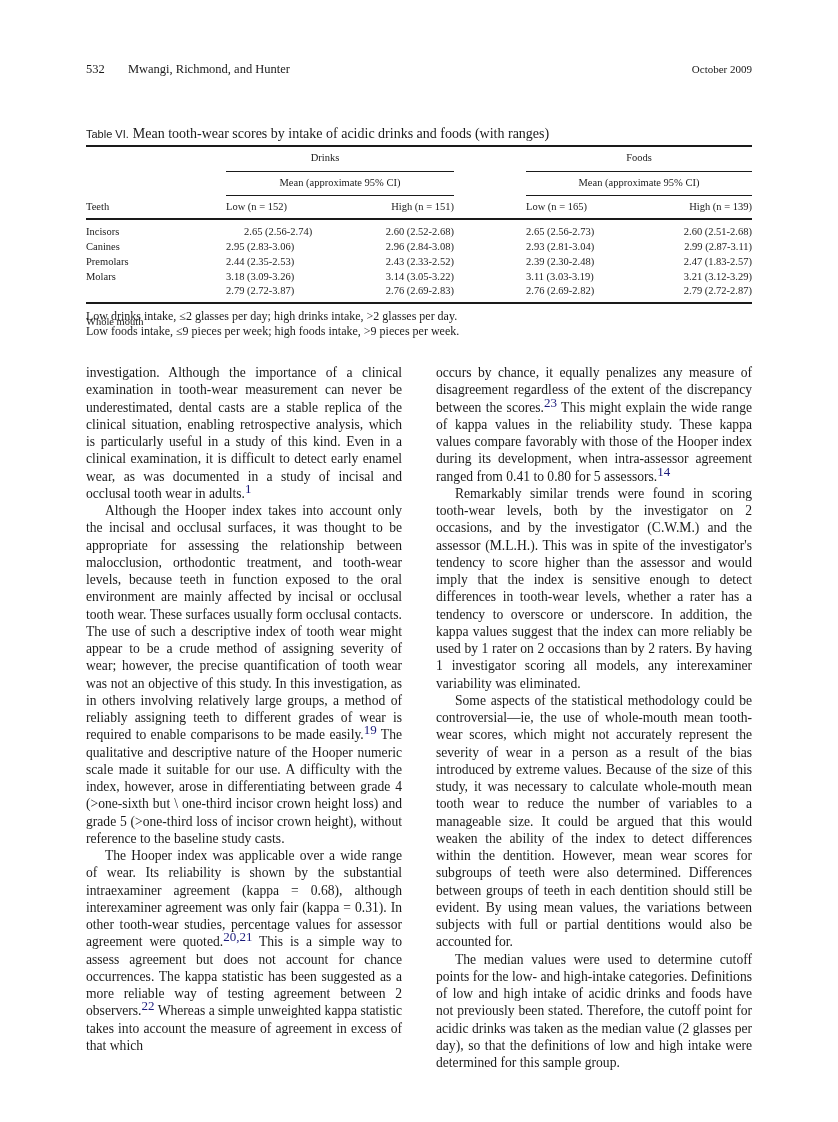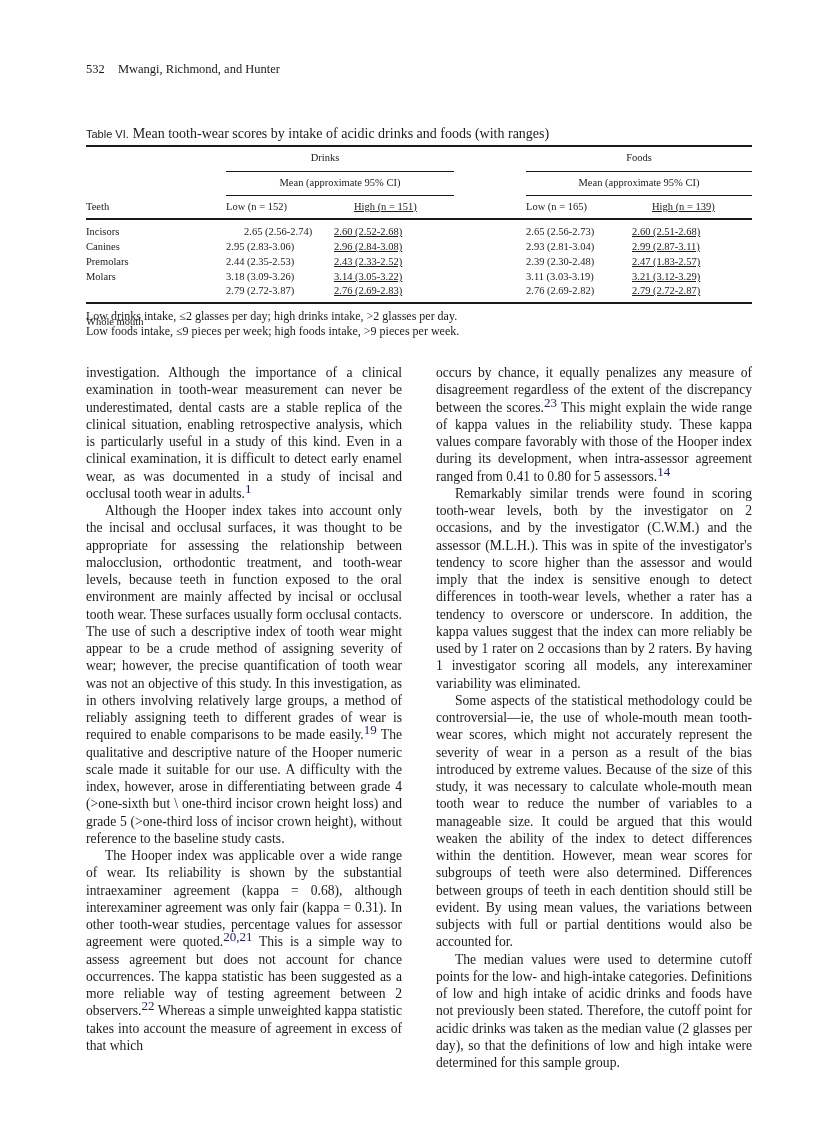--- a/index.html
+++ b/index.html
@@ -1,43 +1,44 @@
 <!DOCTYPE html>
 <html><head>
 <meta charset="utf-8">
 <style>
   html,body{margin:0;padding:0;background:#fff;}
   body{width:838px;height:1122px;position:relative;overflow:hidden;color:#1a1a1a;
        font-family:"Liberation Serif","DejaVu Serif",serif;}
   .hdr-left{position:absolute;left:86px;top:62px;font-size:12.5px;}
-  .hdr-left .pg{margin-right:10px;}
+  .hdr-left .pg{margin-right:20px;}
   .hdr-right{position:absolute;right:86px;top:62px;font-size:11px;text-align:right;line-height:15px;}
   .tbl-title{position:absolute;left:86px;top:126px;font-size:14px;}
   .tbl-title .lbl{font-family:"Liberation Sans","DejaVu Sans",sans-serif;font-size:11px;margin-right:4px;}
   .rule{position:absolute;left:86px;width:666px;background:#1a1a1a;}
   .thin{position:absolute;background:#1a1a1a;height:1px;}
   .cell{position:absolute;font-size:10.5px;white-space:nowrap;}
   .c{text-align:center;}
-  .r{text-decoration:underline;}
+  .r{text-align:right;}
   .note{position:absolute;left:86px;font-size:12px;}
   .col{position:absolute;top:364px;width:316px;font-size:13.6px;line-height:17.25px;text-align:justify;}
   .col p{margin:0;text-indent:0;}
   .col p.ind{text-indent:19px;}
   .colL{left:86px;}
   .colR{left:436px;}
   sup{font-size:13px;color:#1a1a7a;line-height:0;vertical-align:5px;font-family:Liberation Serif, serif;}
 </style>
 </head>
 <body>
 
 <div class="hdr-left">
   <span class="pg">532</span>
   <span>Mwangi, Richmond, and Hunter</span>
 </div>
 <div class="hdr-right">
+  <div>October 2009</div>
 </div>
 
 <div class="tbl-title">
   <span class="lbl">Table VI.</span><span>Mean tooth-wear scores by intake of acidic drinks and foods (with ranges)</span>
 </div>
 <div class="rule" style="top:145px;height:2px;"></div>
 
 <div class="cell c" style="left:196px;width:258px;top:152px;">Drinks</div>
 <div class="cell c" style="left:526px;width:226px;top:152px;">Foods</div>
 <div class="thin" style="left:226px;width:228px;top:171px;"></div>

